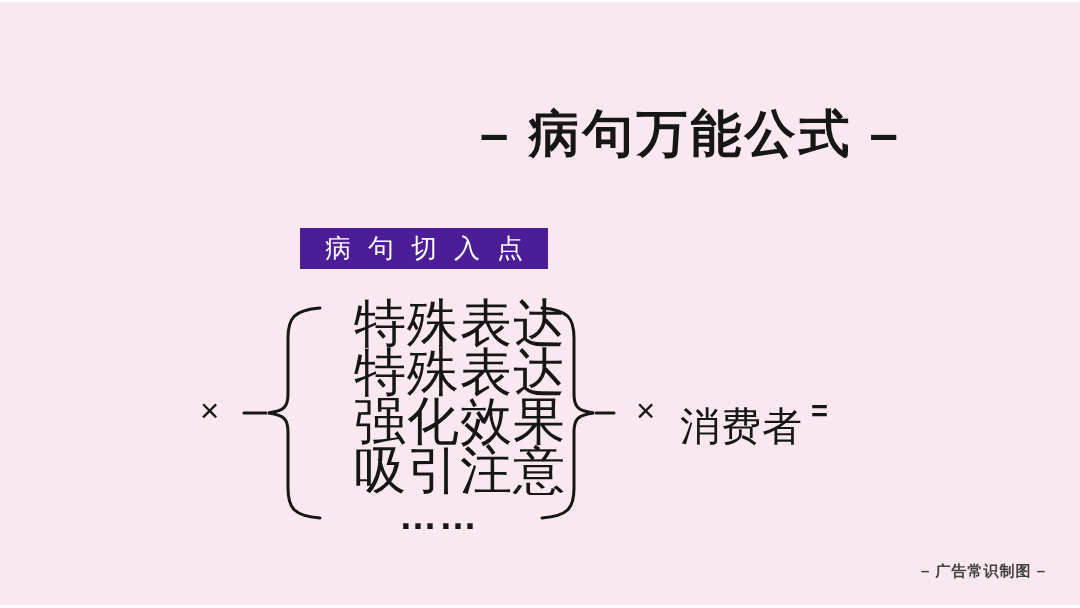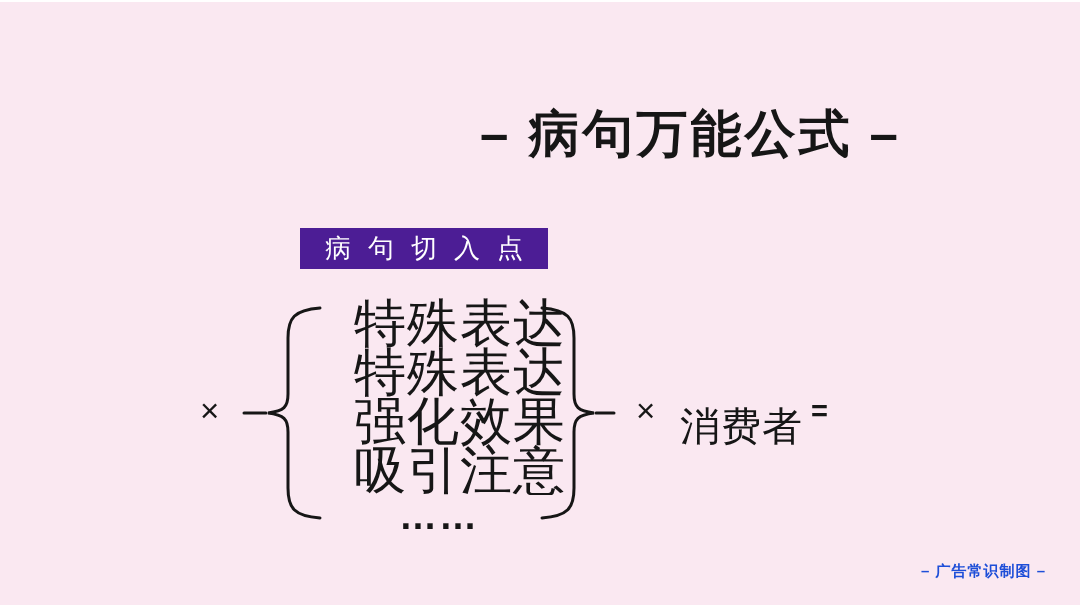--- a/index.html
+++ b/index.html
@@ -74,21 +74,21 @@
   }
 
   .brace{position:absolute;top:304px;color:#161616;}
   .brace.left{left:242px;}
   .brace.right{left:540px;}
 
   .watermark{
     position:absolute;right:34px;bottom:28px;
     font-size:15px;line-height:18px;font-weight:700;
     letter-spacing:1px;
-    color:#1d4ed8;
+    color:#404040;
     white-space:nowrap;
   }
 </style>
 </head>
 <body>
 
 <div class="canvas">
 
   <div class="edge top"></div>
 

